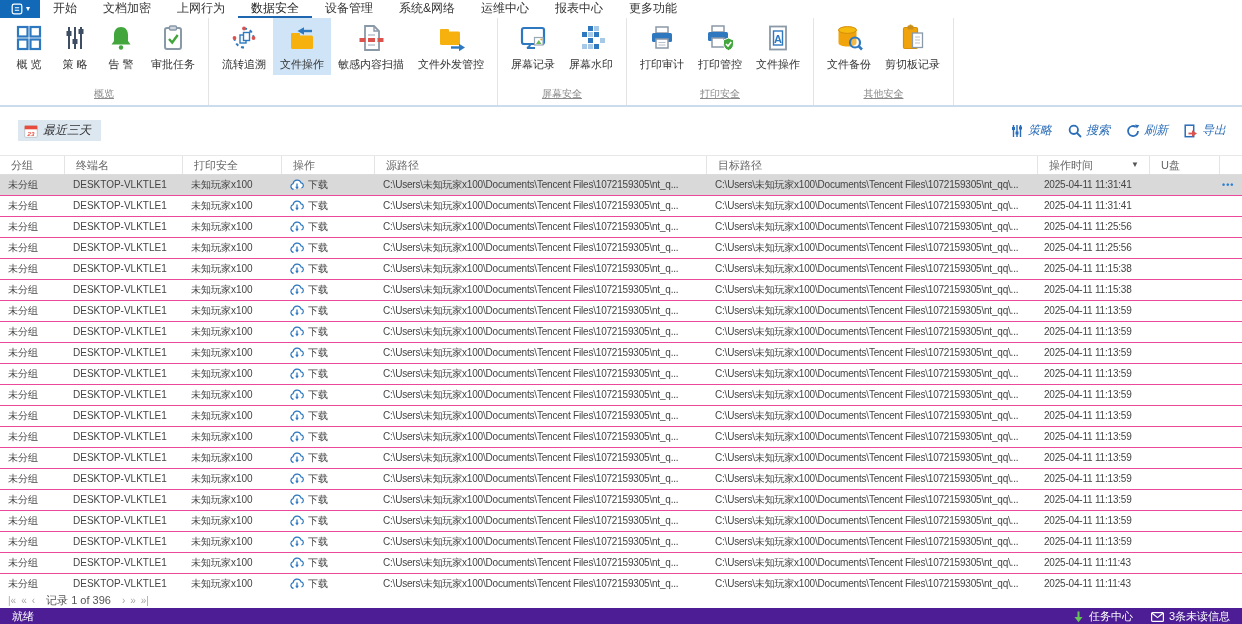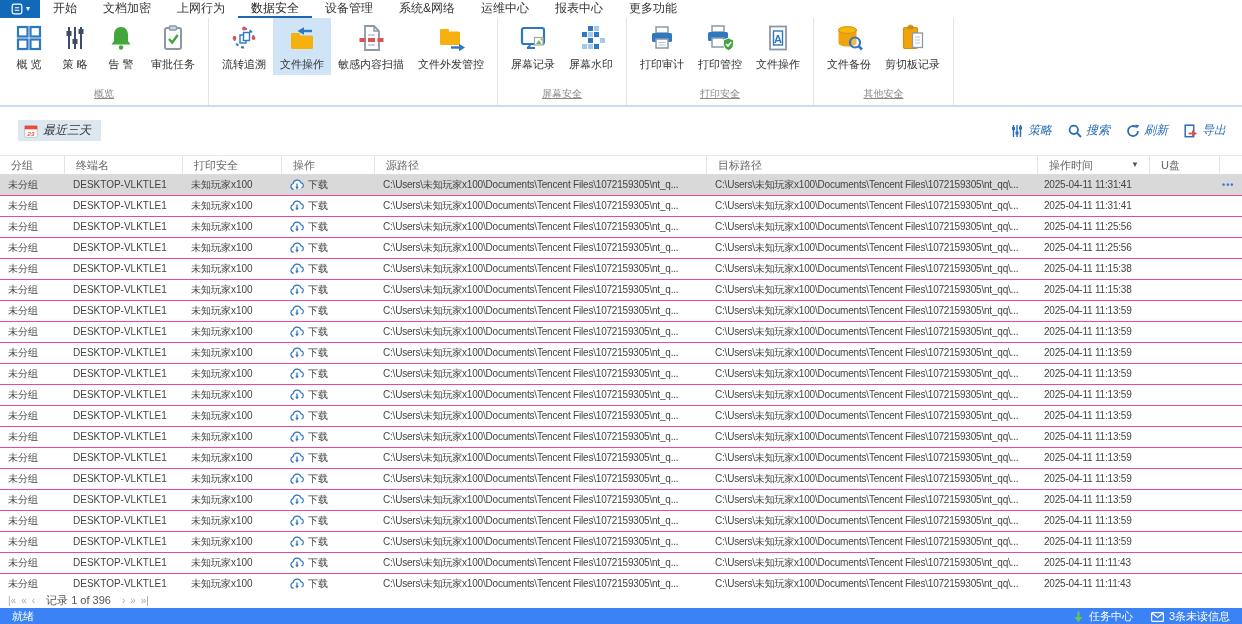--- a/index.html
+++ b/index.html
@@ -44,21 +44,21 @@
   .td.path { letter-spacing:-0.2px; }
   .td.time { padding-left:6px; letter-spacing:-0.2px; }
   .td.menu-dots { color:#2a7fd4; font-weight:bold; letter-spacing:1px; padding-left:2px; font-size:9px; }
 
   
   .pagebar { height:15px; display:flex; align-items:center; gap:5px; padding-left:8px; color:#999; font-size:11px; background:#fff; flex:0 0 auto; }
   .pg-ctl { color:#a5a5a5; font-size:10px; cursor:default; }
   .pg-text { color:#555; margin:0 6px; }
 
   
-  .statusbar { height:17px; background:#3b82f6; color:#fff; display:flex; align-items:center; font-size:11px; padding:0 12px; flex:0 0 auto; margin-top:auto; }
+  .statusbar { height:17px; background:#4c1d95; color:#fff; display:flex; align-items:center; font-size:11px; padding:0 12px; flex:0 0 auto; margin-top:auto; }
   .sb-right { margin-left:auto; display:flex; gap:18px; align-items:center; }
   .sb-item { display:inline-flex; align-items:center; gap:5px; cursor:default; }
 
   svg { display:block; }
 </style>
 </head>
 <body>
 
 <div class="app">
 

